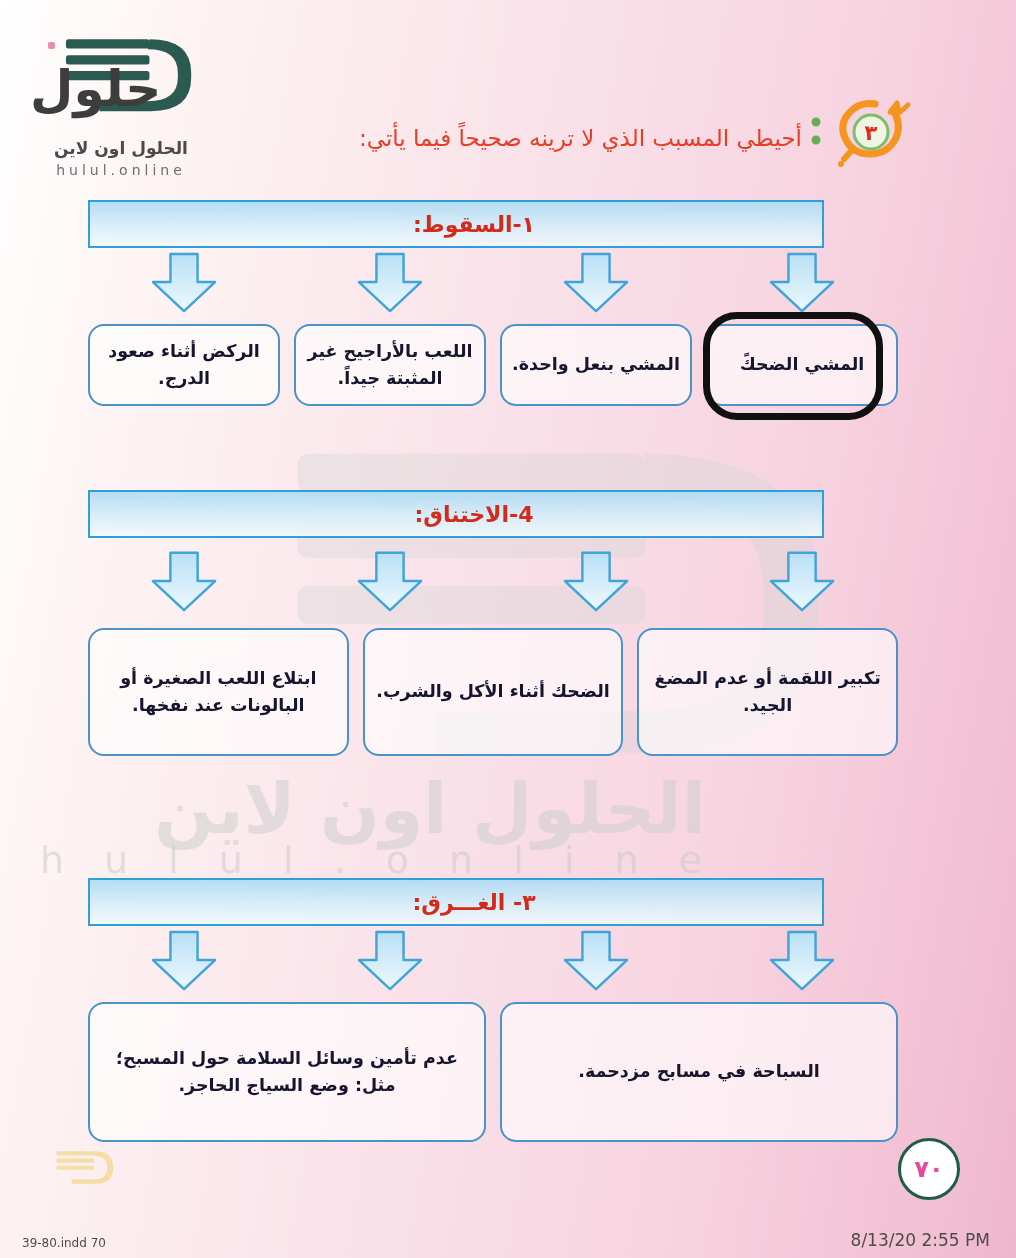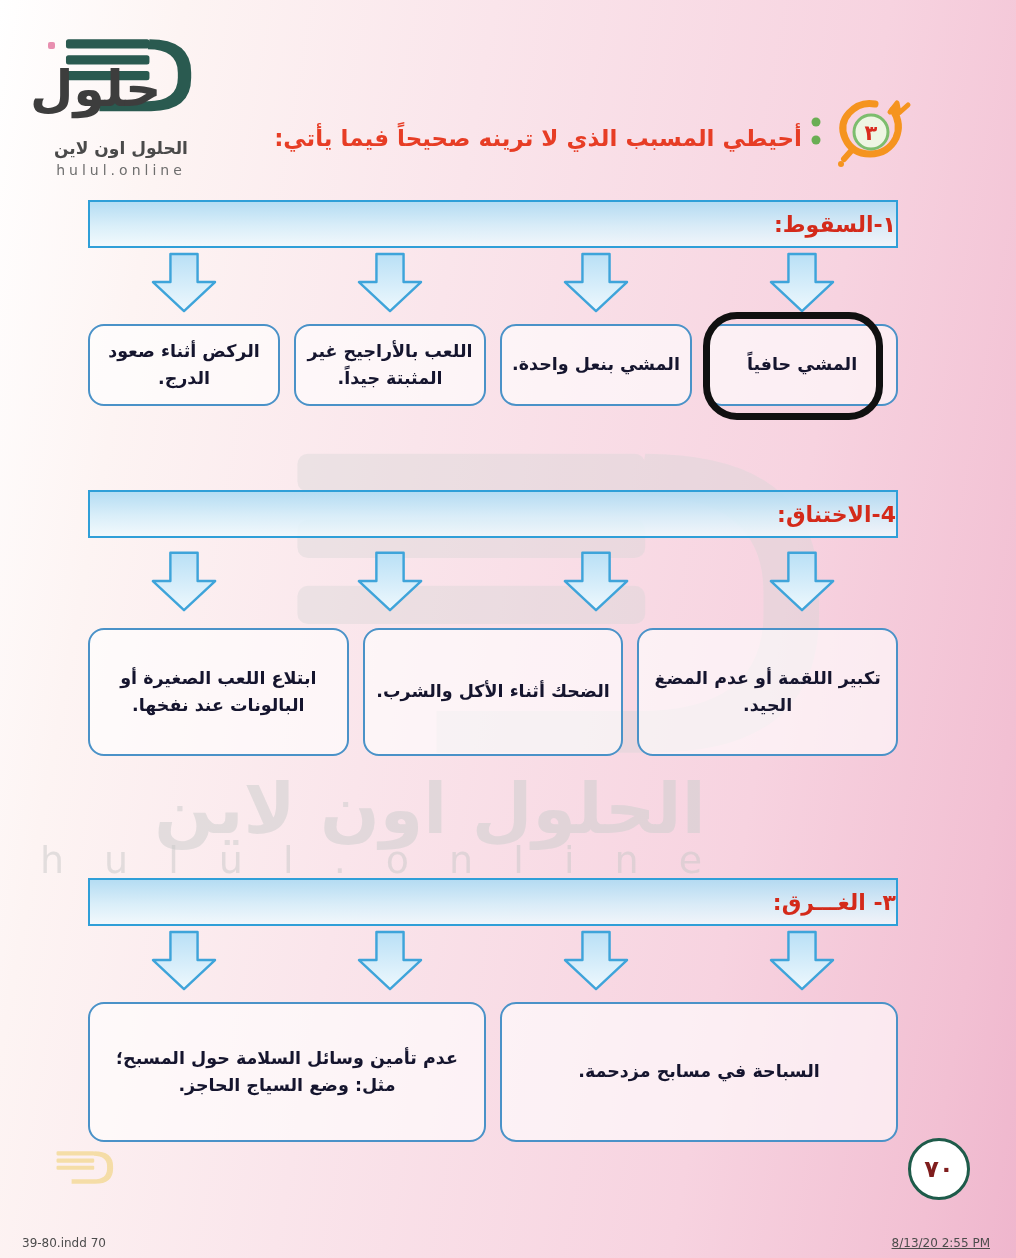--- a/index.html
+++ b/index.html
@@ -11,27 +11,27 @@
   }
   
   .logo{position:absolute;left:18px;top:26px;width:220px;height:160px;direction:ltr;}
   .logo-book{position:absolute;left:36px;top:0;width:150px;height:96px;}
   .logo-word{position:absolute;left:12px;top:34px;font-size:50px;font-weight:bold;color:#3d3d3d;letter-spacing:-2px;}
   .logo-sub-ar{position:absolute;left:8px;top:112px;width:190px;text-align:center;font-size:17px;font-weight:bold;color:#4a4a4a;}
   .logo-sub-en{position:absolute;left:8px;top:136px;width:190px;text-align:center;font-size:14px;color:#6e6e6e;letter-spacing:4px;}
   .logo-dot{position:absolute;left:30px;top:16px;width:7px;height:7px;background:#e88fb0;border-radius:2px;}
   
   .question{position:absolute;top:94px;right:100px;display:flex;align-items:center;gap:8px;}
-  .q-text{font-size:23px;font-weight:bold;color:#e73d25;white-space:nowrap;padding-top:14px;}
+  .q-text{font-size:23px;font-weight:normal;color:#e73d25;white-space:nowrap;padding-top:14px;}
   
   .sec-header{
-    position:absolute;left:88px;width:810px;height:48px;box-sizing:border-box;
+    position:absolute;left:88px;width:736px;height:48px;box-sizing:border-box;
     background:linear-gradient(180deg,rgba(175,219,243,.92) 0%,rgba(213,238,250,.88) 55%,rgba(240,250,254,.85) 100%);
     border:2.5px solid #2f9fd8;
-    display:flex;align-items:center;justify-content:flex-start;
+    display:flex;align-items:center;justify-content:center;
     font-size:22px;font-weight:bold;color:#d42a1a;z-index:2;padding-left:36px;
   }
   .s1h{top:200px}.s2h{top:490px}.s3h{top:878px}
   
   .row{position:absolute;left:88px;width:810px;display:flex;gap:14px;z-index:2;}
   .arrow-row .cell{flex:1;display:flex;align-items:flex-start;justify-content:center;}
   .s1a{top:252px;height:64px}.s2a{top:546px;height:74px}.s3a{top:930px;height:66px}
   .s1b{top:324px;height:82px}.s2b{top:628px;height:128px}.s3b{top:1002px;height:140px}
   .arrow{width:72px;height:62px;}
   .s2a .arrow{height:72px;}
@@ -48,27 +48,27 @@
   .ring-s2{inset:-8px 15px 14px 7px;}
   .ring-s3{inset:-6px 15px 34px 7px;}
   
   .wm{position:absolute;z-index:0;color:#c9c9c9;}
   .wm-book{left:210px;top:398px;width:700px;height:400px;opacity:.38;}
   .wm-ar{left:0;top:768px;width:860px;text-align:center;font-size:70px;font-weight:bold;color:#cfcfcf;opacity:.55;direction:rtl;}
   .wm-en{left:28px;top:838px;width:700px;text-align:center;font-size:38px;color:#c9c9c9;opacity:.5;letter-spacing:14px;direction:ltr;}
   .wm-stamp{left:52px;top:1142px;width:66px;height:50px;opacity:.45;}
   
   .page-circle{
-    position:absolute;right:46px;top:1138px;width:56px;height:56px;border-radius:50%;
+    position:absolute;right:56px;top:1138px;width:56px;height:56px;border-radius:50%;
     background:#fff;border:3px solid #1e5b4a;
     display:flex;align-items:center;justify-content:center;
-    font-size:24px;font-weight:bold;color:#7f1d1d;z-index:2;
+    font-size:24px;font-weight:bold;color:#ec4899;z-index:2;
   }
   .footer-left{position:absolute;left:22px;bottom:8px;font-size:12px;color:#4c4c4c;direction:ltr;text-align:right;}
-  .footer-right{position:absolute;right:26px;bottom:8px;font-size:12px;color:#4c4c4c;direction:ltr;text-decoration:underline;}
+  .footer-right{position:absolute;right:26px;bottom:8px;font-size:17px;color:#4c4c4c;direction:ltr;}
 </style>
 </head>
 <body>
 
 <svg width="0" height="0" style="position:absolute">
   <defs>
     <linearGradient id="arrowGrad" x1="0" y1="0" x2="0" y2="1">
       <stop offset="0" stop-color="#b9e0f6"></stop>
         <stop offset="1" stop-color="#eef8fd"></stop>
     </linearGradient>
@@ -138,21 +138,21 @@
         </svg>
       </div>
     <div class="cell">
         <svg class="arrow" viewBox="0 0 74 64">
           <path d="M23 2 H51 V31 H69 L37 61 L5 31 H23 Z" fill="url(#arrowGrad)" stroke="#3ea4da" stroke-width="2.5" stroke-linejoin="round"></path>
         </svg>
       </div>
   </div>
   <div class="row s1b">
     <div class="box">
-      <span>المشي حافياً</span>
+      <span>المشي الضحكً</span>
       <div class="ring ring-s1"></div>
     </div>
     <div class="box">
       <span>المشي بنعل واحدة.</span>
 
     </div>
     <div class="box">
       <span>اللعب بالأراجيح غير المثبتة جيداً.</span>
 
     </div>

